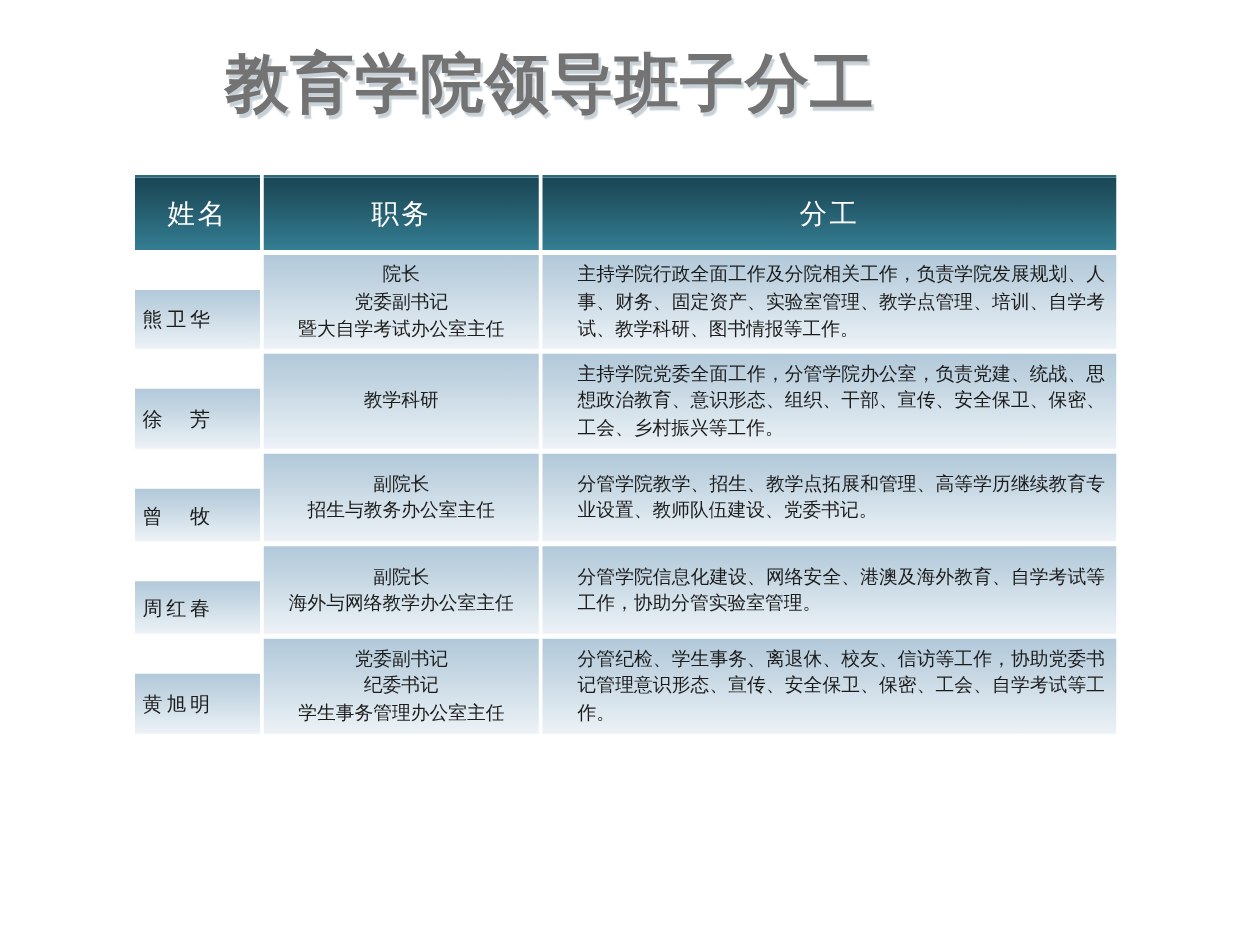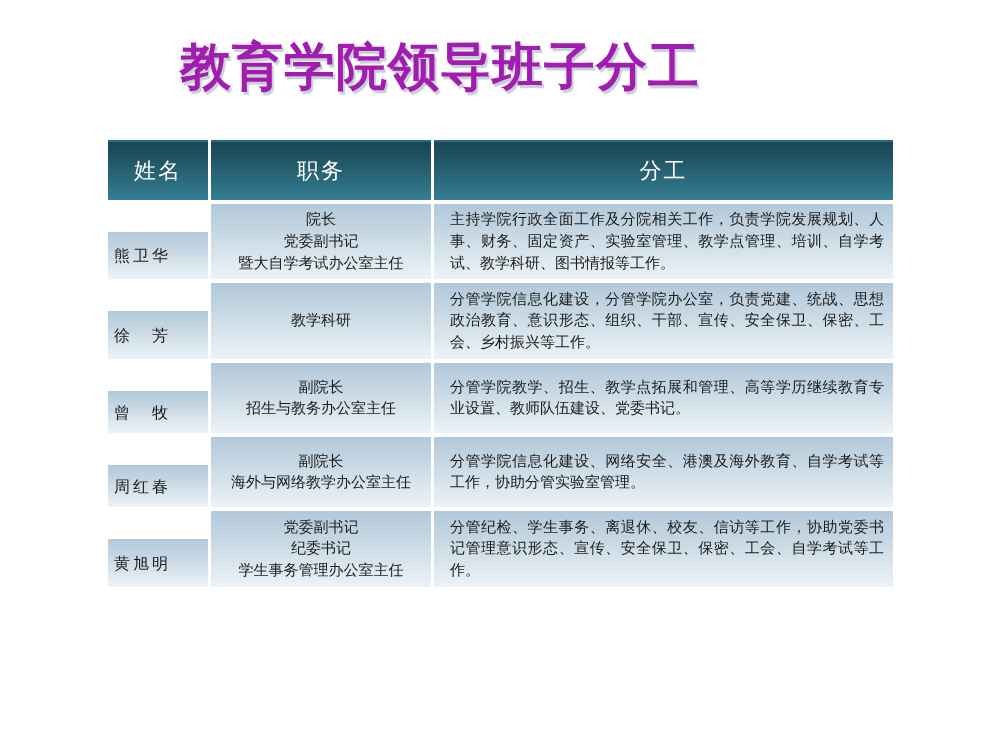--- a/index.html
+++ b/index.html
@@ -16,21 +16,21 @@
   }
   .slide-title {
     position: absolute;
     top: 33px;
     left: 0;
     width: 880px;
     text-align: center;
     font-size: 51px;
     font-weight: bold;
     letter-spacing: 1px;
-    color: #a21caf;
+    color: #737373;
     text-shadow: 2px 3px 1px rgba(130, 150, 165, 0.45);
     white-space: nowrap;
   }
   .leadership-table {
     position: absolute;
     left: 108px;
     top: 140px;
     width: 785px;
     display: grid;
     grid-template-columns: 100px 220px 459px;
@@ -66,21 +66,21 @@
     margin-top: 28px;
   }
   .td.position-cell .txt {
     display: block;
     width: 100%;
     text-align: center;
     white-space: pre-line;
   }
   .td.duties-cell {
     justify-content: flex-start;
-    padding: 5px 9px 5px 16px;
+    padding: 5px 9px 5px 28px;
   }
   .td.duties-cell .txt {
     display: block;
     width: 100%;
     text-align: justify;
     text-justify: inter-ideograph;
   }
 </style>
 </head>
 <body>
@@ -105,21 +105,21 @@
         <span class="txt">主持学院行政全面工作及分院相关工作，负责学院发展规划、人事、财务、固定资产、实验室管理、教学点管理、培训、自学考试、教学科研、图书情报等工作。</span>
       </div>
   </div>
 
   <div class="trow">
     <div class="td name-cell">徐　芳</div>
     <div class="td position-cell">
         <span class="txt">教学科研</span>
       </div>
     <div class="td duties-cell">
-        <span class="txt">分管学院信息化建设，分管学院办公室，负责党建、统战、思想政治教育、意识形态、组织、干部、宣传、安全保卫、保密、工会、乡村振兴等工作。</span>
+        <span class="txt">主持学院党委全面工作，分管学院办公室，负责党建、统战、思想政治教育、意识形态、组织、干部、宣传、安全保卫、保密、工会、乡村振兴等工作。</span>
       </div>
   </div>
 
   <div class="trow">
     <div class="td name-cell">曾　牧</div>
     <div class="td position-cell">
         <span class="txt">副院长
 招生与教务办公室主任</span>
       </div>
     <div class="td duties-cell">

